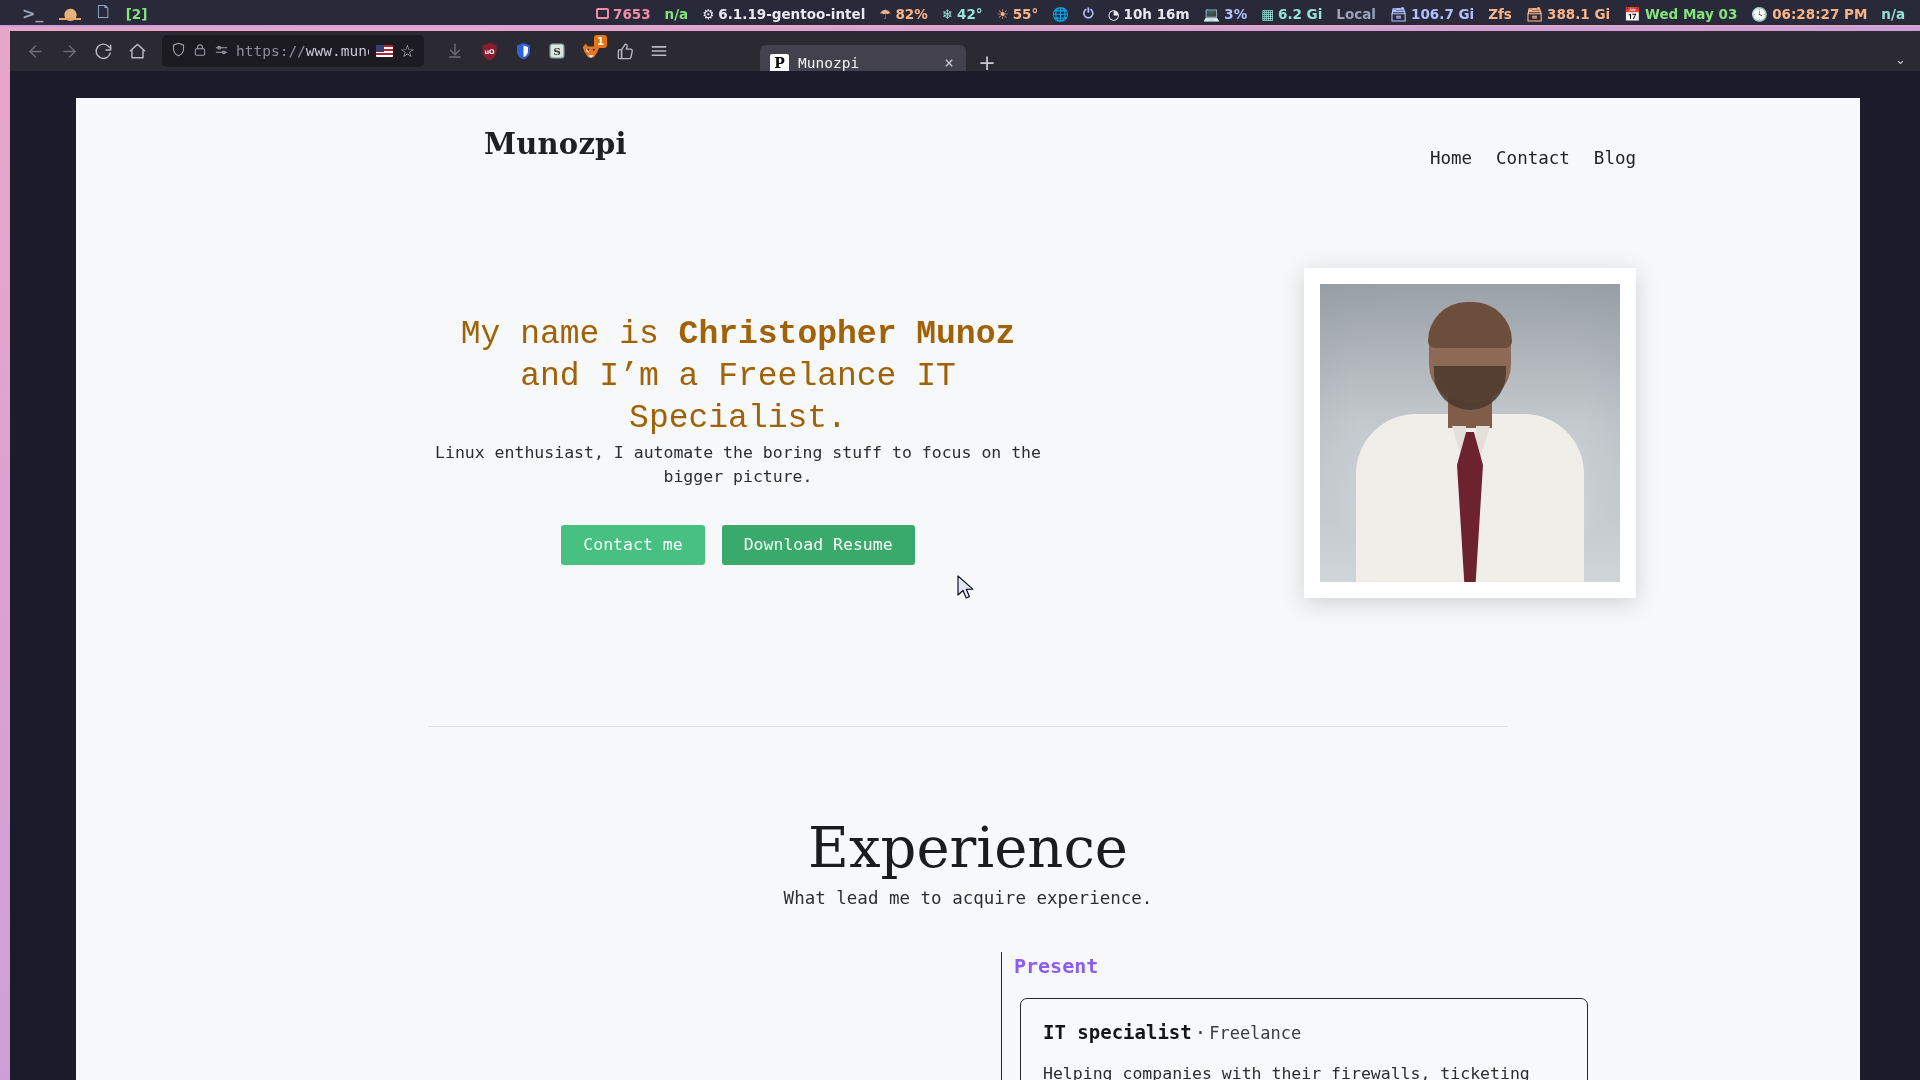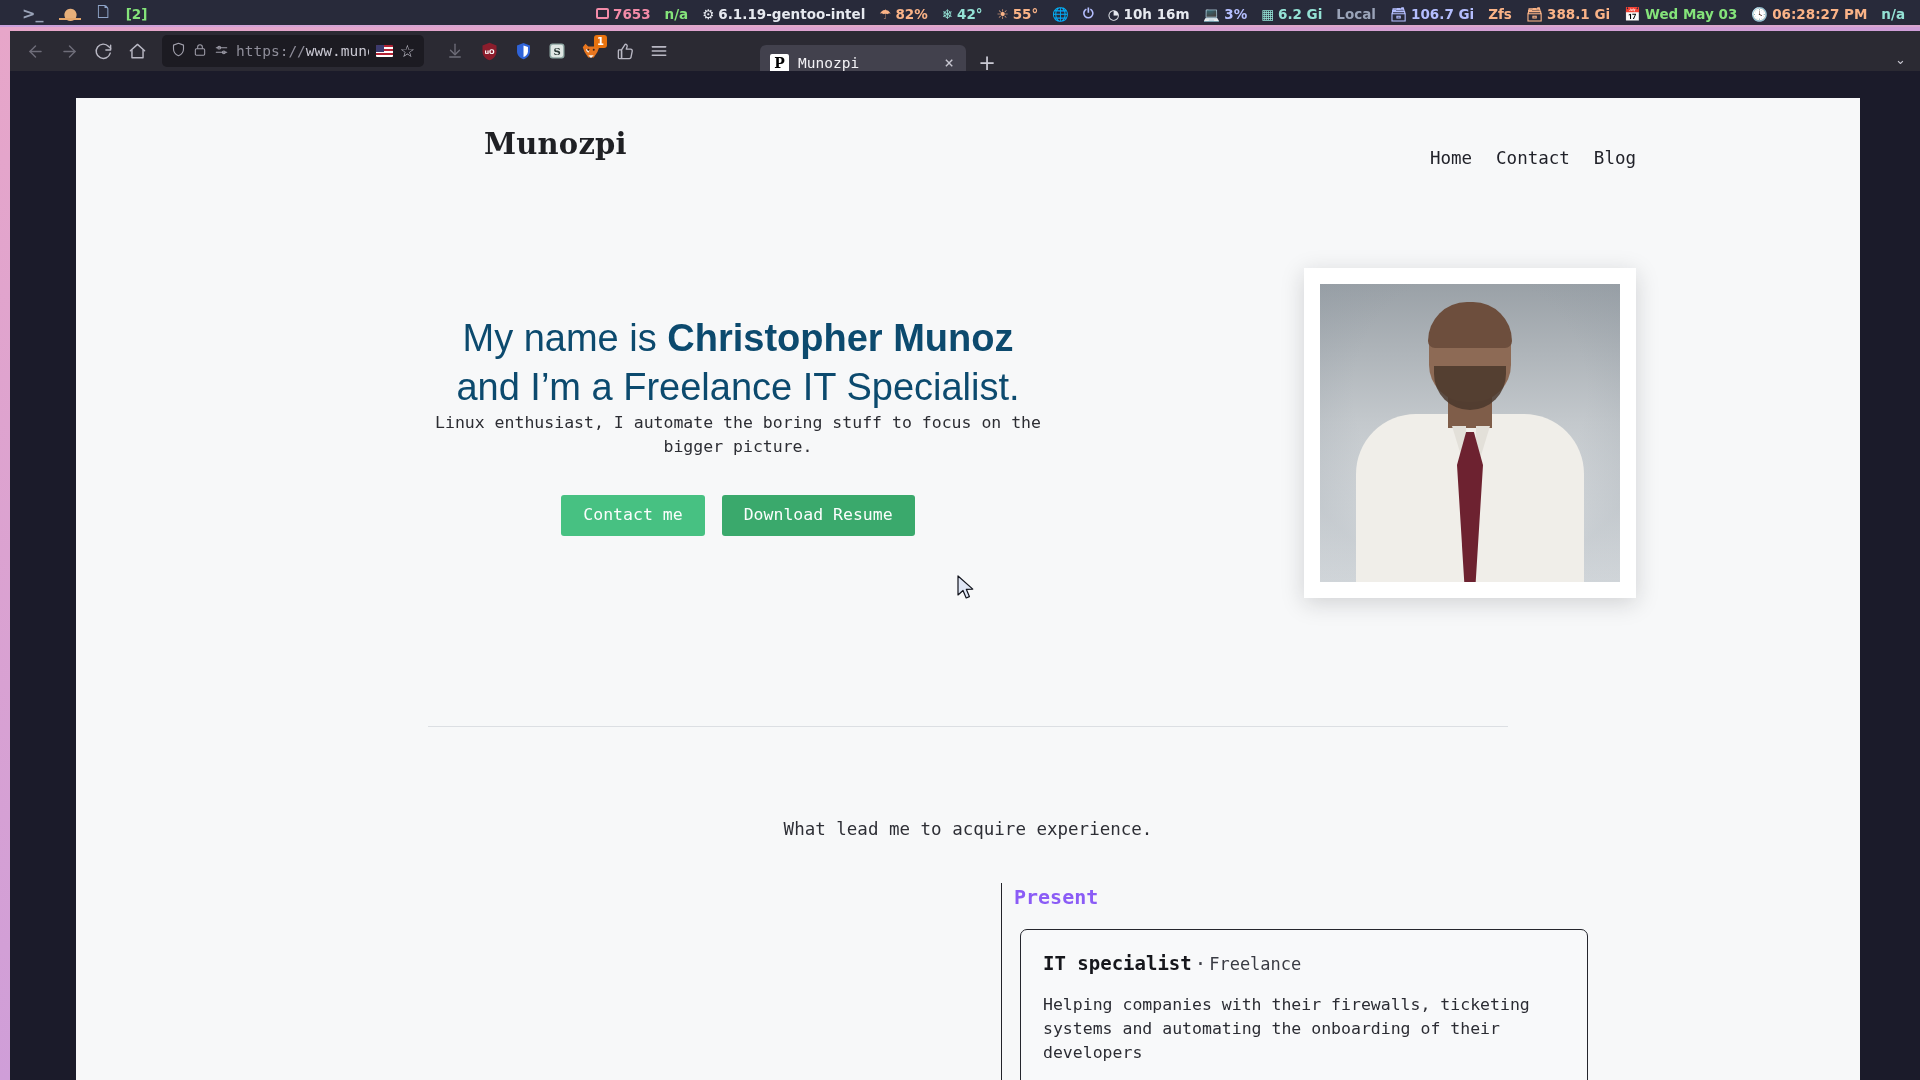--- a/index.html
+++ b/index.html
@@ -114,22 +114,22 @@
   }
   .site-nav { margin-left: auto; display: flex; gap: 24px; margin-top: 28px; }
   .site-nav a {
     font-family: "DejaVu Sans Mono", monospace; font-size: 17.5px; color: #21222a;
     text-decoration: none;
   }
 
   .hero { display: flex; padding: 52px 224px 0 352px; }
   .hero-left { width: 620px; padding-top: 72px; text-align: center; }
   .hero-title {
-    font-family: Liberation Sans, sans-serif; font-size: 38px; line-height: 1.28;
-    color: #0c4a6e; font-weight: normal;
+    font-family: Liberation Mono, monospace; font-size: 33px; line-height: 1.28;
+    color: #a16207; font-weight: normal;
   }
   .hero-title b { font-weight: bold; }
   .hero-sub {
     font-family: "DejaVu Sans Mono", monospace;
     font-size: 16.5px; line-height: 1.45; color: #2c2d33;
   }
   .hero-btns { margin-top: 36px; display: flex; gap: 17px; justify-content: center; }
   .btn {
     font-family: "DejaVu Sans Mono", monospace; font-size: 16.5px; color: #fbfdfc;
     padding: 12px 22px; border: none; border-radius: 3px; cursor: pointer;
@@ -421,20 +421,21 @@
               <div class="ph-collarR"></div>
               <div class="ph-tie"></div>
             </div>
           </div>
         </div>
       </div>
 
       <div class="divider"></div>
 
       <div class="exp">
+        <h2>Experience</h2>
         <div class="exp-sub">What lead me to acquire experience.</div>
 
         <div class="timeline">
           <div class="tl-label">Present</div>
           <div class="tl-card">
             <div class="tl-role"><b>IT specialist</b><span class="sep">·</span><span class="company">Freelance</span></div>
             <div class="tl-desc">Helping companies with their firewalls, ticketing systems and automating the onboarding of their developers</div>
           </div>
         </div>
       </div>

